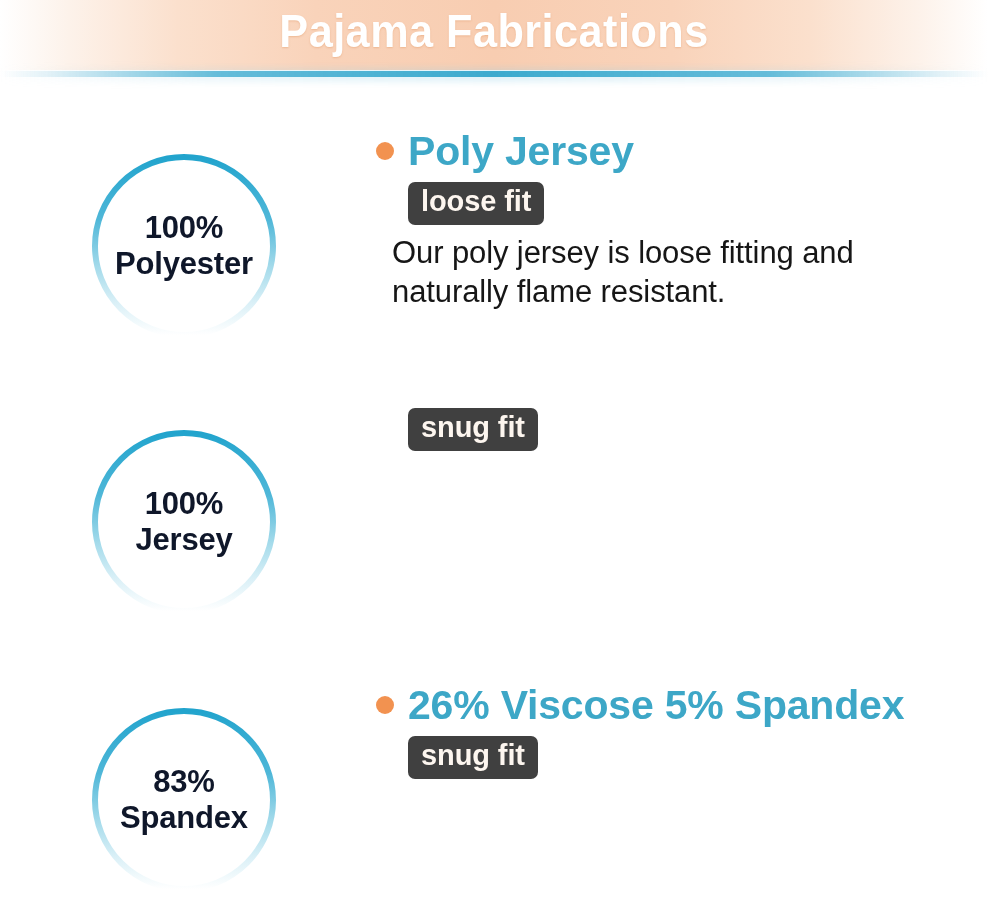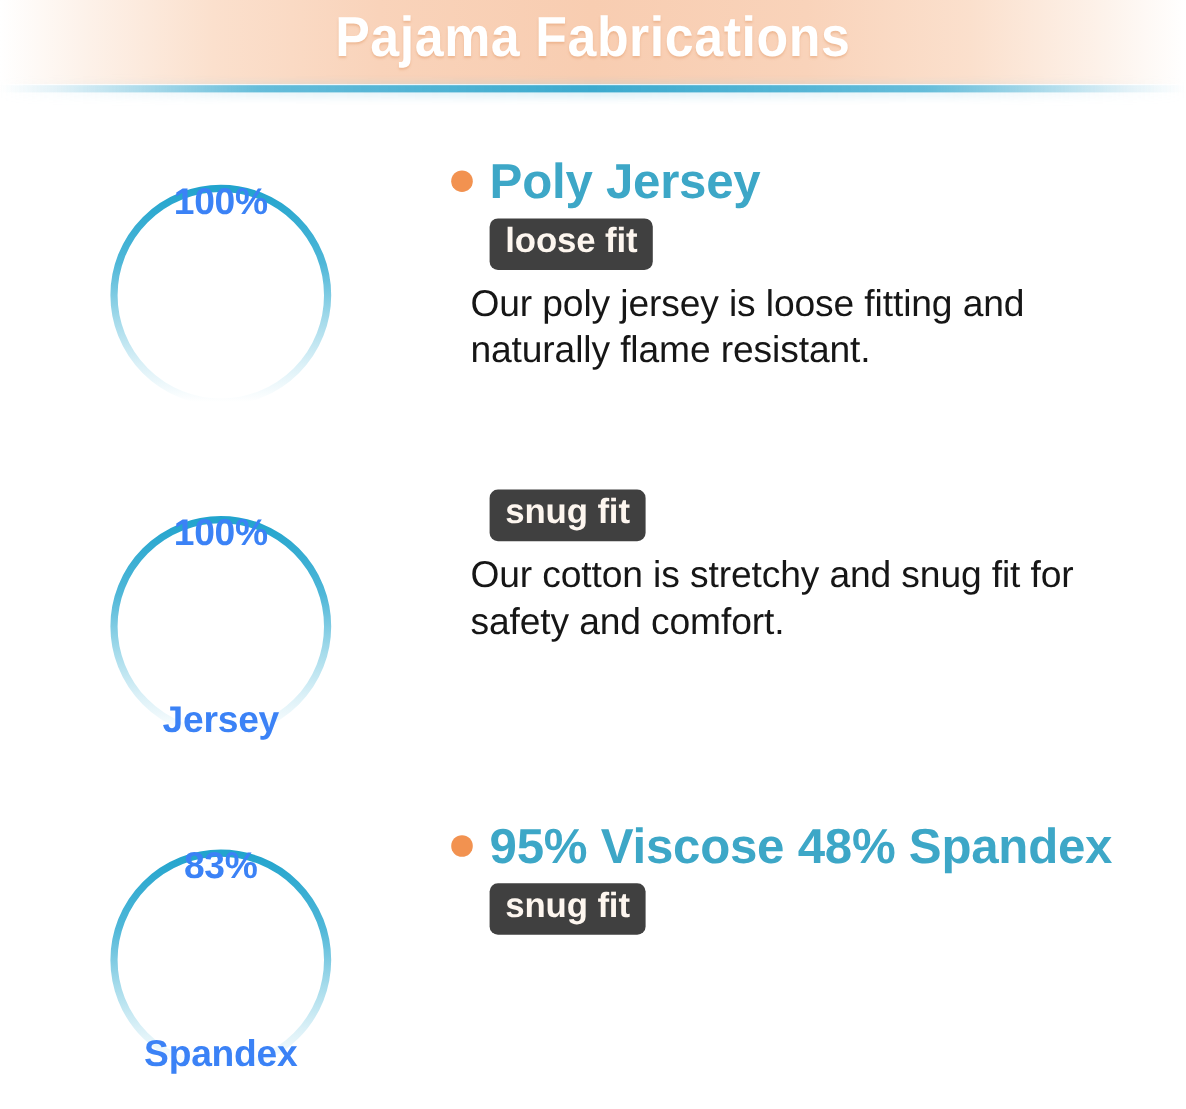--- a/index.html
+++ b/index.html
@@ -110,22 +110,22 @@
   }
   .badge-text {
     position: absolute;
     left: 0;
     top: 0;
     width: 192px;
     height: 192px;
     display: flex;
     flex-direction: column;
     align-items: center;
-    justify-content: space-between;
-    color: #3b82f6;
+    justify-content: center;
+    color: #0f172a;
     font-family: "Liberation Sans Narrow", "Liberation Sans", sans-serif;
     font-size: 31px;
     font-weight: bold;
     line-height: 36px;
     text-align: center;
     letter-spacing: -0.2px;
   }
   .badge-text .l1 { display: block; }
   .badge-text .l2 { display: block; }
 
@@ -205,20 +205,21 @@
           <stop offset="35%" stop-color="#4fb7d8"></stop>
           <stop offset="62%" stop-color="#a5dbeb"></stop>
           <stop offset="82%" stop-color="#daf0f7"></stop>
           <stop offset="100%" stop-color="#ffffff"></stop>
         </linearGradient>
       </defs>
       <circle cx="96" cy="96" r="89" fill="none" stroke="url(#ringGrad0)" stroke-width="6"></circle>
     </svg>
     <div class="badge-text">
       <span class="l1">100%</span>
+      <span class="l2">Polyester</span>
     </div>
   </div>
 
   <div class="content">
     <div class="heading-line">
       <div class="bullet"></div>
       <div class="heading">Poly Jersey</div>
     </div>
     <div class="fit-badge-wrap">
       <span class="fit-badge">loose fit</span>
@@ -246,21 +247,20 @@
     <div class="badge-text">
       <span class="l1">100%</span>
       <span class="l2">Jersey</span>
     </div>
   </div>
 
   <div class="content">
     <div class="fit-badge-wrap">
       <span class="fit-badge">snug fit</span>
     </div>
-    <div class="desc">Our cotton is stretchy and snug fit for safety and comfort.</div>
   </div>
 </div>
 
 <div class="row" id="row-2">
 
   <div class="badge">
     <svg class="badge-ring" viewBox="0 0 192 192">
       <defs>
         <linearGradient id="ringGrad2" x1="0" y1="0" x2="0" y2="1">
           <stop offset="0%" stop-color="#22a4cd"></stop>
@@ -274,19 +274,19 @@
     </svg>
     <div class="badge-text">
       <span class="l1">83%</span>
       <span class="l2">Spandex</span>
     </div>
   </div>
 
   <div class="content">
     <div class="heading-line">
       <div class="bullet"></div>
-      <div class="heading">95% Viscose 48% Spandex</div>
+      <div class="heading">26% Viscose 5% Spandex</div>
     </div>
     <div class="fit-badge-wrap">
       <span class="fit-badge">snug fit</span>
     </div>
   </div>
 </div>
 
 </body></html>

